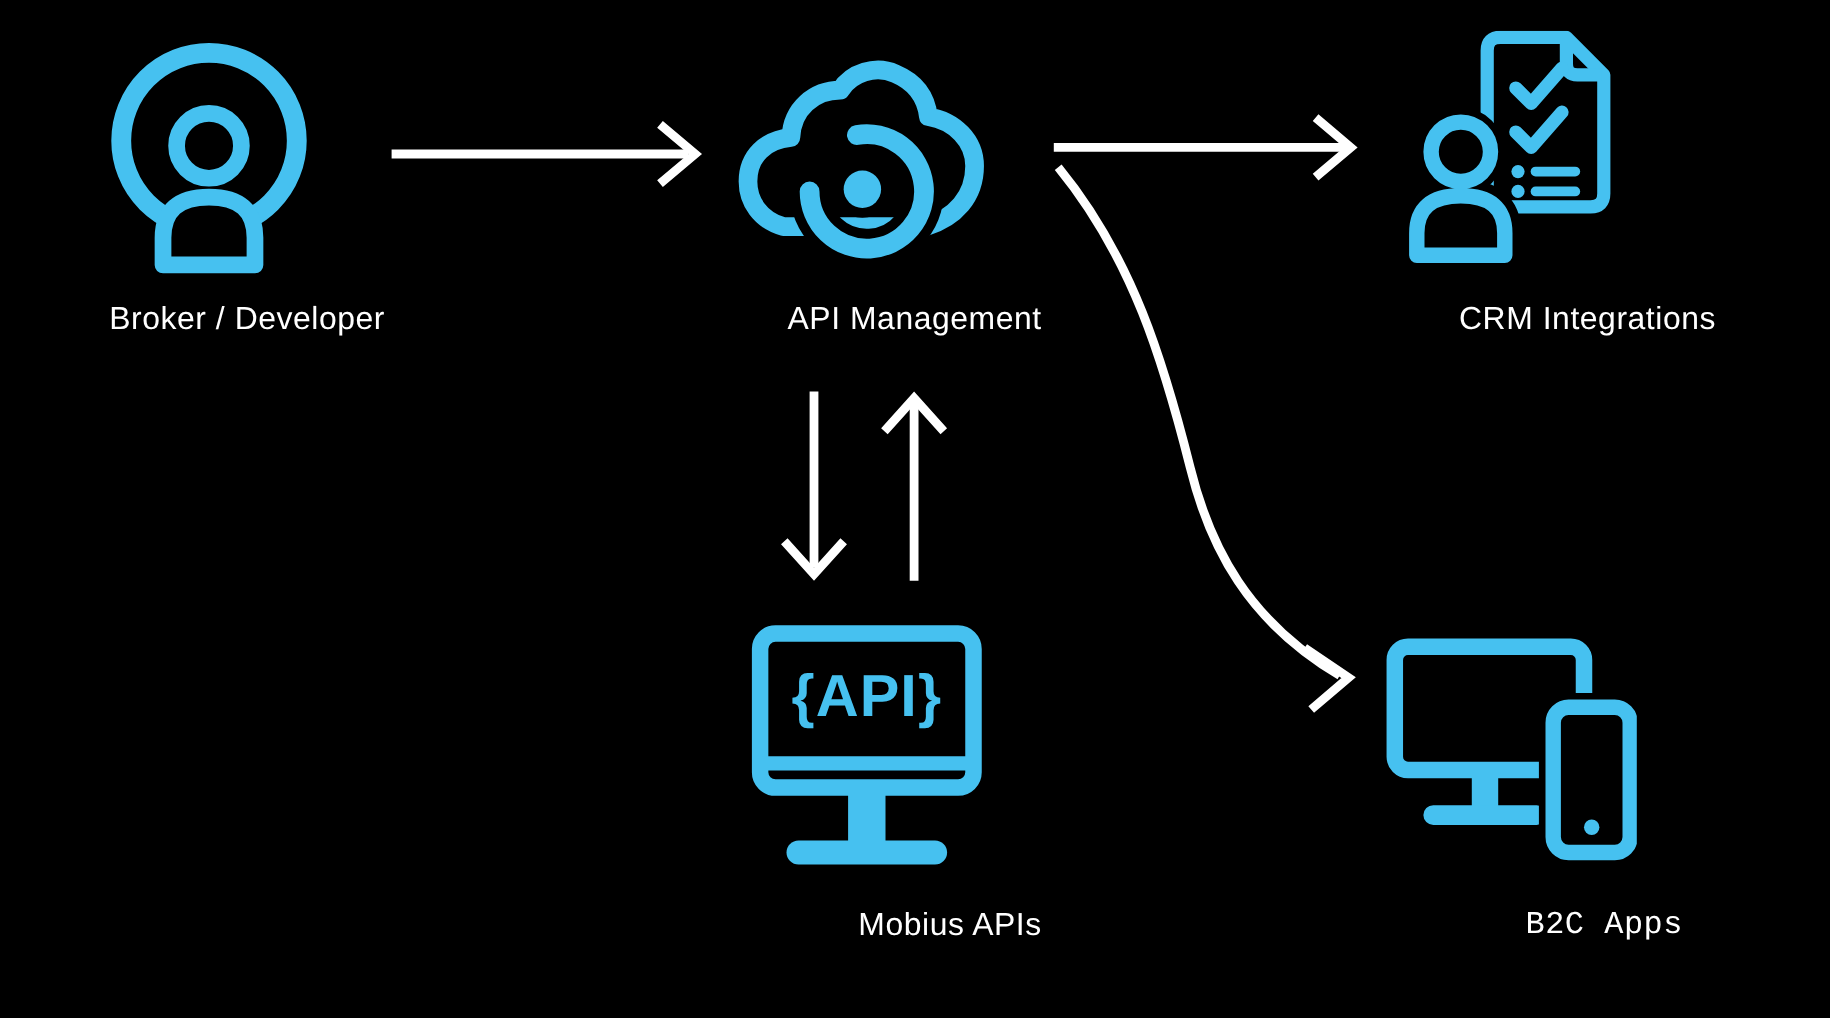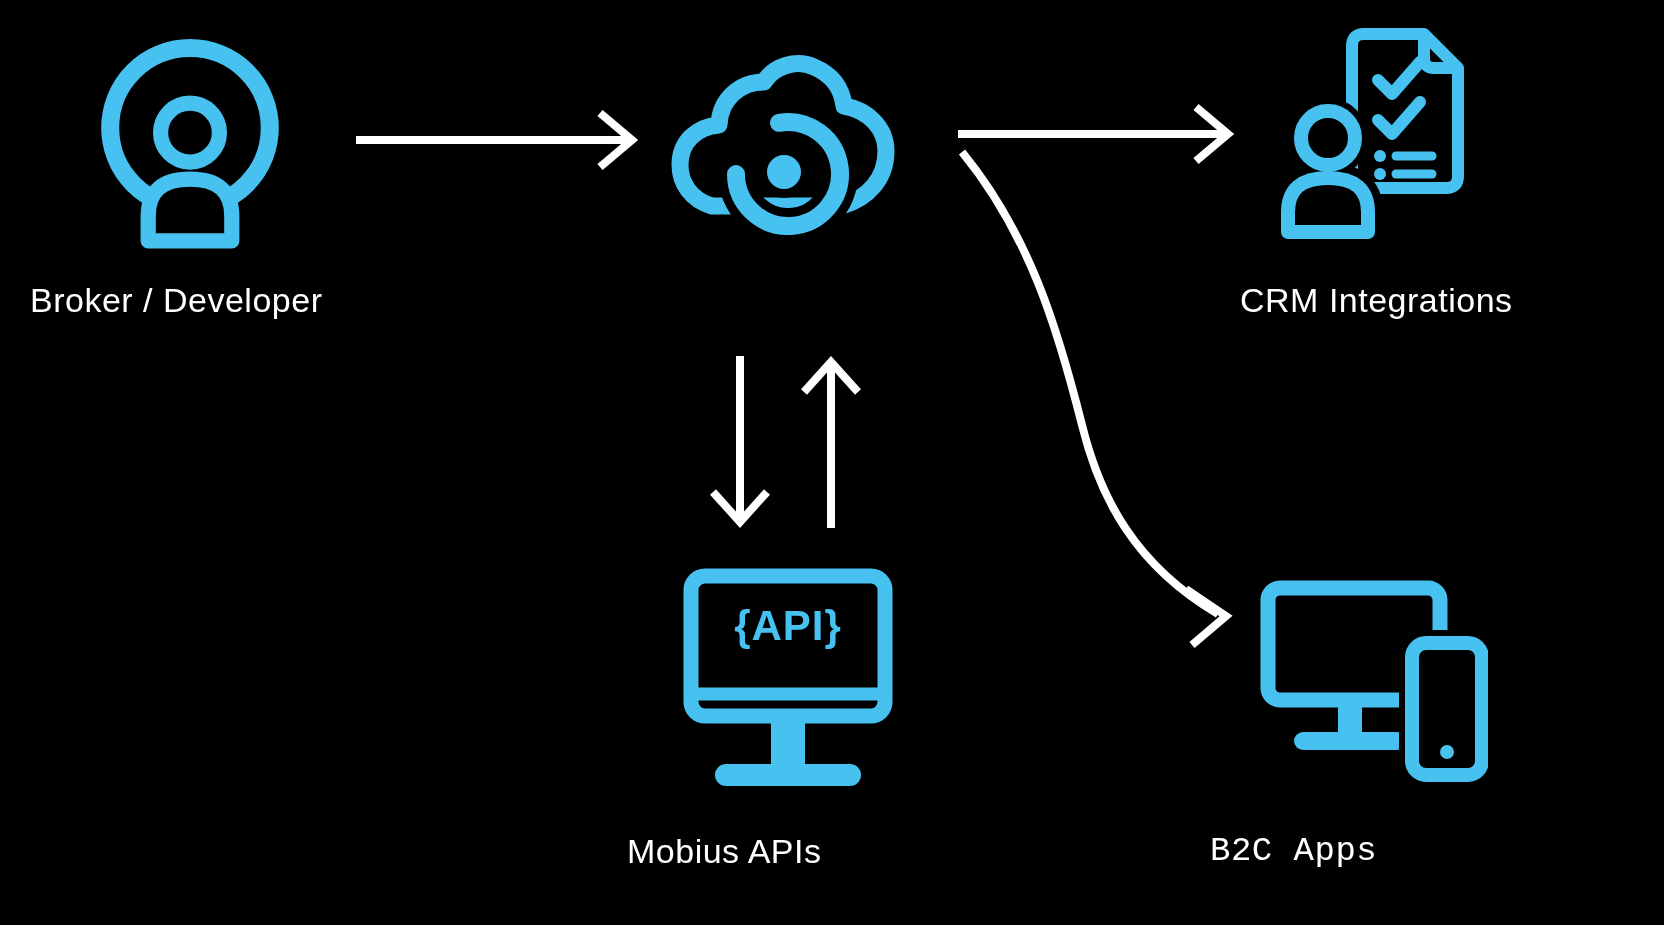--- a/index.html
+++ b/index.html
@@ -15,32 +15,31 @@
     overflow:hidden;
     font-family:"Liberation Sans", sans-serif;
     position:relative;
   }
   .stage{position:absolute;inset:0;}
   .icon{position:absolute;color:var(--accent);}
   .icon svg{display:block;width:100%;height:auto;}
   .node-label{
     position:absolute;
     color:var(--label);
-    font-size:34px;
+    font-size:29px;
     letter-spacing:0.5px;
-    text-align:left;
+    text-align:right;
     line-height:36px;
     white-space:nowrap;
-    margin-top:10px;
   }
   .screen-text{
     position:absolute;
     color:var(--accent);
     font-weight:700;
-    font-size:42px;
+    font-size:54px;
     text-align:center;
     letter-spacing:1px;
   }
   .arrows{position:absolute;left:0;top:0;}
   .arrows path, .arrows line{
     stroke:var(--arrow);
     stroke-width:8;
     fill:none;
     stroke-linejoin:miter;
   }
@@ -93,20 +92,21 @@
                C 114 30 136 23 154 31 C 173 39 182 53 184 70 C 208 74 226 92 226 115
                C 226 143 208 162 182 170 L 52 170 Z" fill="none" stroke="currentColor" stroke-width="17" stroke-linecap="round" stroke-linejoin="round"></path>
 
       <path d="M 119 86.8 A 52 52 0 1 1 76 138" fill="none" stroke="#000" stroke-width="36" stroke-linecap="round"></path>
       <circle cx="124" cy="136" r="26" fill="#000"></circle>
 
       <path d="M 119 86.8 A 52 52 0 1 1 76 138" fill="none" stroke="currentColor" stroke-width="18" stroke-linecap="round"></path>
       <circle cx="124" cy="136" r="17" fill="currentColor"></circle>
     </svg>
   </div>
+  <div class="node-label" style="left:627px;top:272px;width:320px;">API Management</div>
 
   <div class="icon" style="left:1280px;top:28px;width:205px;">
     <svg viewBox="0 0 205 212" xmlns="http://www.w3.org/2000/svg">
 
       <path d="M 144 6 H 84 Q 72 6 72 18 V 148 Q 72 160 84 160 H 166 Q 178 160 178 148 V 40 Z" fill="none" stroke="currentColor" stroke-width="12" stroke-linejoin="round"></path>
       <path d="M 144 8 V 30 Q 144 40 154 40 H 176" fill="none" stroke="currentColor" stroke-width="12" stroke-linejoin="round"></path>
 
       <path d="M 98 52 L 112 66 L 140 34" fill="none" stroke="currentColor" stroke-width="12" stroke-linecap="round" stroke-linejoin="round"></path>
       <path d="M 98 92 L 112 106 L 140 74" fill="none" stroke="currentColor" stroke-width="12" stroke-linecap="round" stroke-linejoin="round"></path>
       <circle cx="100" cy="128" r="6" fill="currentColor"></circle>

